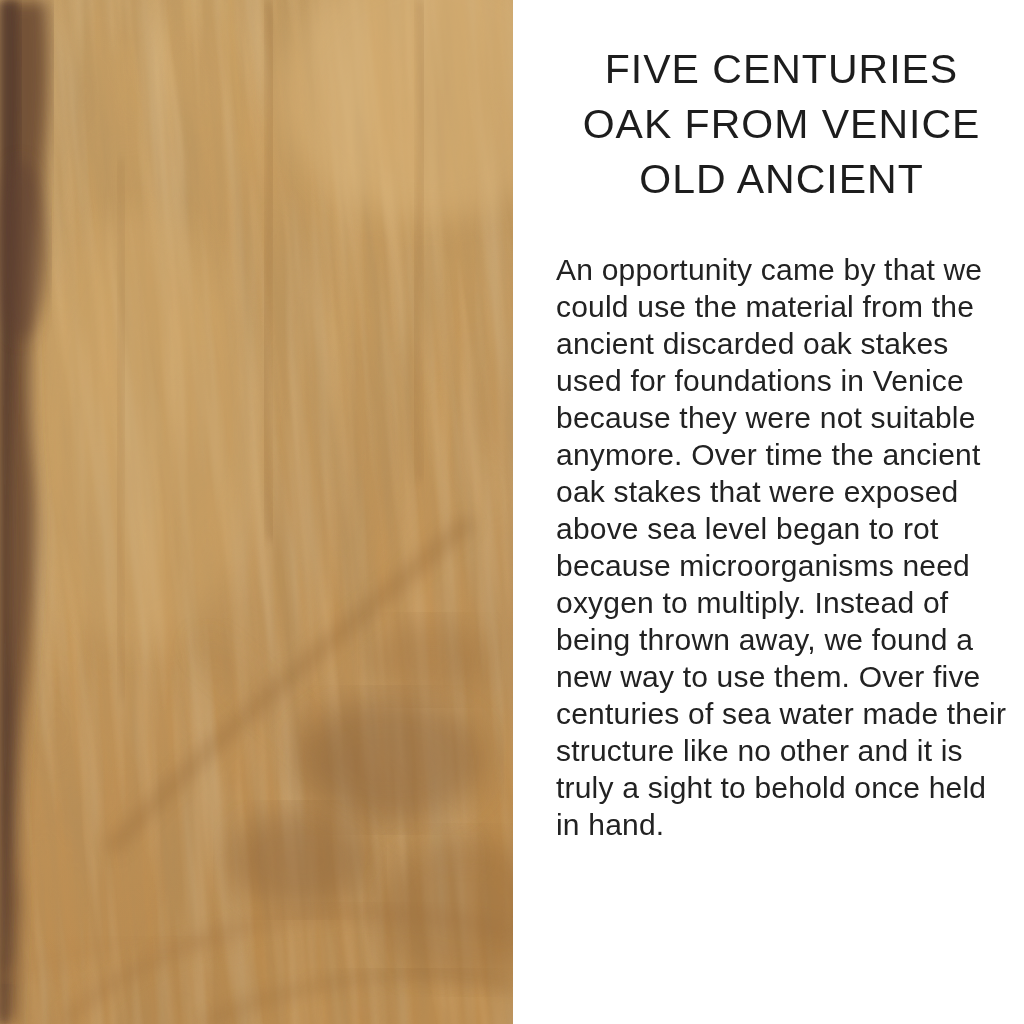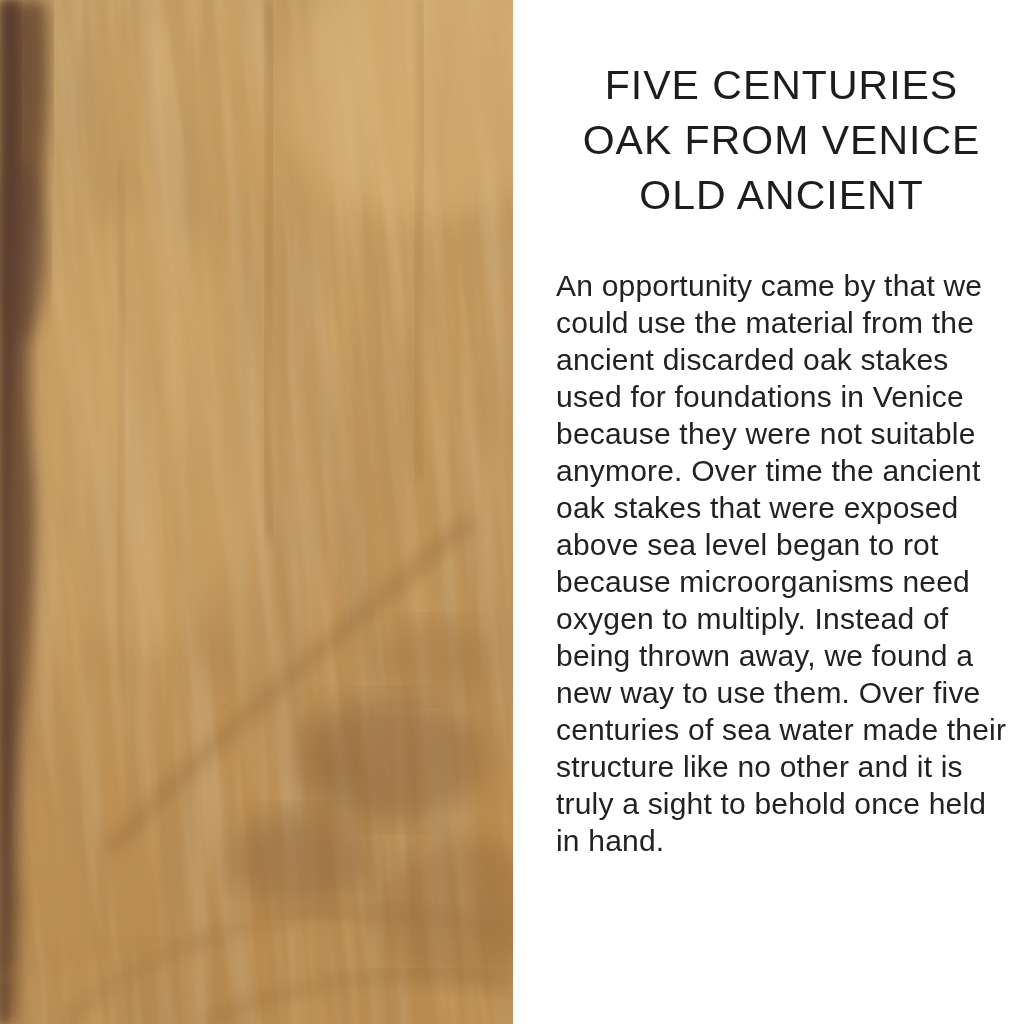--- a/index.html
+++ b/index.html
@@ -24,21 +24,21 @@
   }
   .wood svg { display: block; }
   .panel {
     flex: 1 1 auto;
     height: 1024px;
     background: #ffffff;
     box-sizing: border-box;
     padding: 42px 18px 0 42px;
   }
   .heading {
-    margin: 16px;
+    margin: 0;
     text-align: center;
     font-size: 41px;
     line-height: 55px;
     font-weight: 300;
     letter-spacing: 1px;
     color: #1d1d1d;
   }
   .heading span { display: block; white-space: nowrap; }
   .paragraph {
     margin: 44px 0 0 1px;

